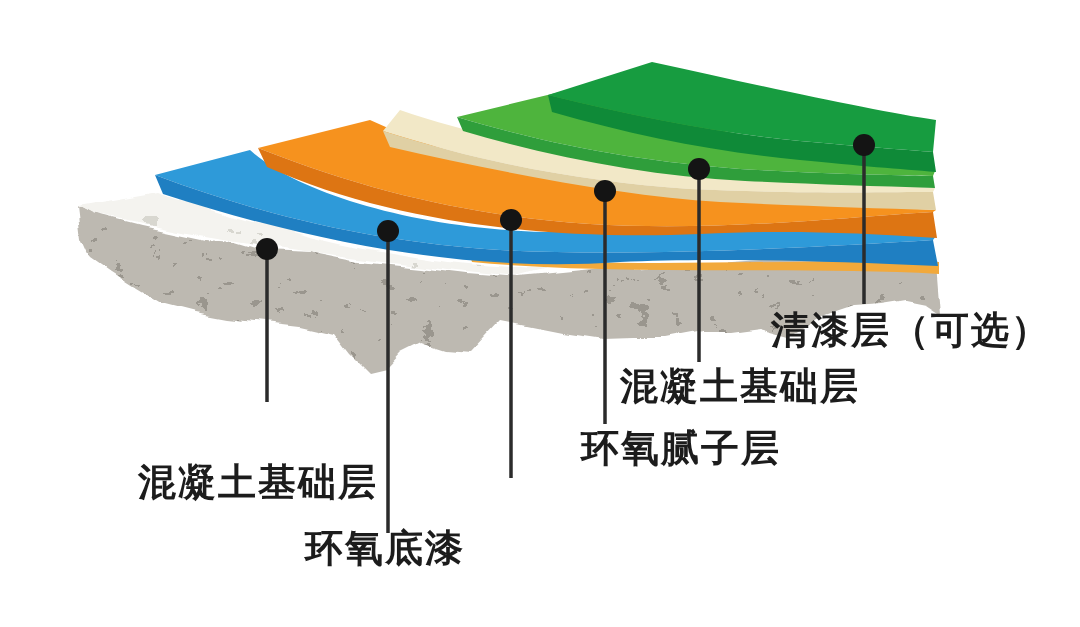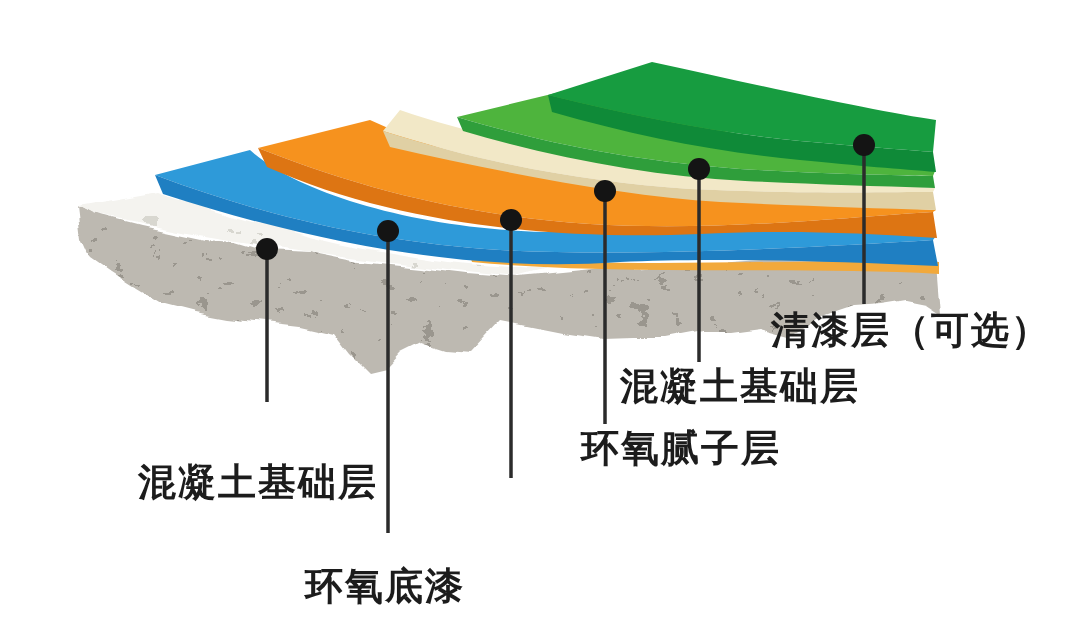--- a/index.html
+++ b/index.html
@@ -14,21 +14,21 @@
   .callout-label{
     position:absolute;
     font-size:38px;
     font-weight:700;
     color:#1c1c1c;
     letter-spacing:2px;
     white-space:nowrap;
     line-height:1.1;
   }
   .lbl-concrete{left:138px;top:431px;margin-top:31px;}
-  .lbl-primer{left:305px;top:566px;}
+  .lbl-primer{left:305px;top:528px;}
   .lbl-mortar{left:416px;top:483px;}
   .lbl-putty{left:533px;top:428px;margin-left:48px;}
   .lbl-topcoat{left:620px;top:366px;}
   .lbl-clearcoat{left:771px;top:310px;}
 </style>
 </head>
 <body>
 
 <div id="stage">
 

